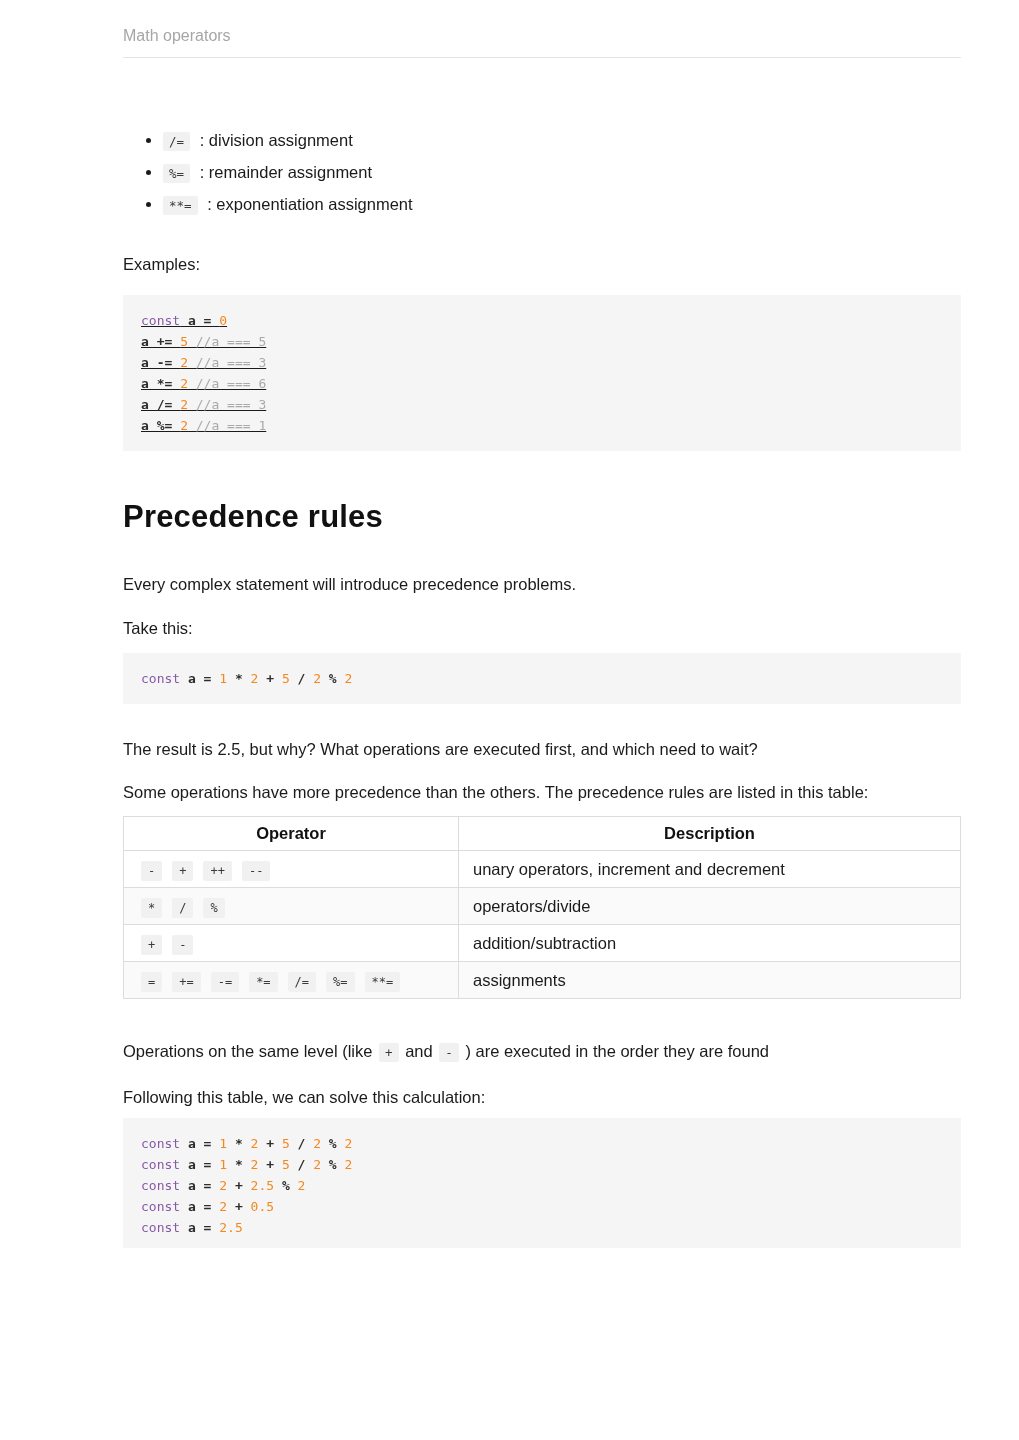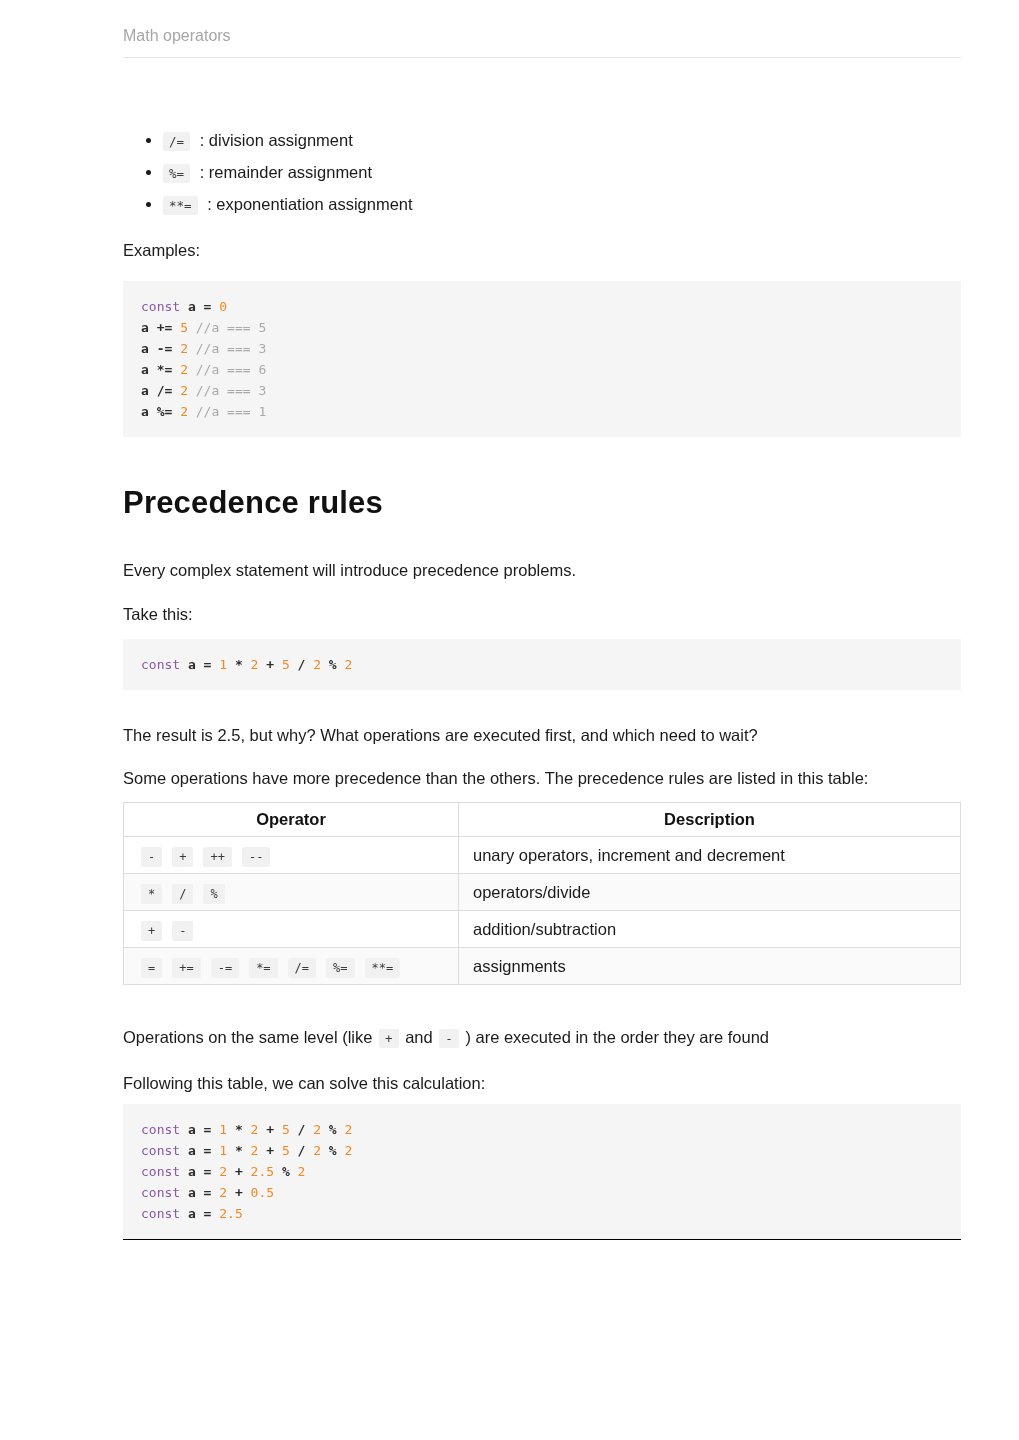--- a/index.html
+++ b/index.html
@@ -39,35 +39,35 @@
     font-family: "DejaVu Sans Mono", monospace;
     font-size: 12.5px;
     background: var(--chip-bg, #f1f1f1);
     color: #3a3a3a;
     padding: 2px 6px;
     border-radius: 2px;
     margin-right: 5px;
     white-space: nowrap;
   }
   .para { font-size: 16.5px; line-height: 31px; color: #1b1b1b; }
-  .examples-label { margin-top: 14px; }
+  .examples-label { margin-top: 28px; }
   
   pre.code-block {
     background: var(--code-bg, #f5f5f6);
     padding: 15px 18px;
     font-family: "DejaVu Sans Mono", monospace;
     font-size: 13px;
     line-height: 21px;
   }
   pre.code-block .code-line { white-space: pre; }
   .tok-k { color: var(--kw, #8959a8); }
   .tok-n { color: var(--num, #f5871f); }
   .tok-c { color: var(--comment, #aaaaaa); }
   .tok-p { color: #2d2d2d; font-weight: bold; }
-  #code-assignments { margin-top: 15px; }
+  #code-assignments { margin-top: 15px; text-decoration: underline; }
   #code-expression { margin-top: 9px; }
   #code-solution { margin-top: 5px; }
   
   h1.section-title {
     margin-top: 48px;
     font-size: 31px;
     font-weight: bold;
     color: #111111;
     letter-spacing: 0.2px;
   }

